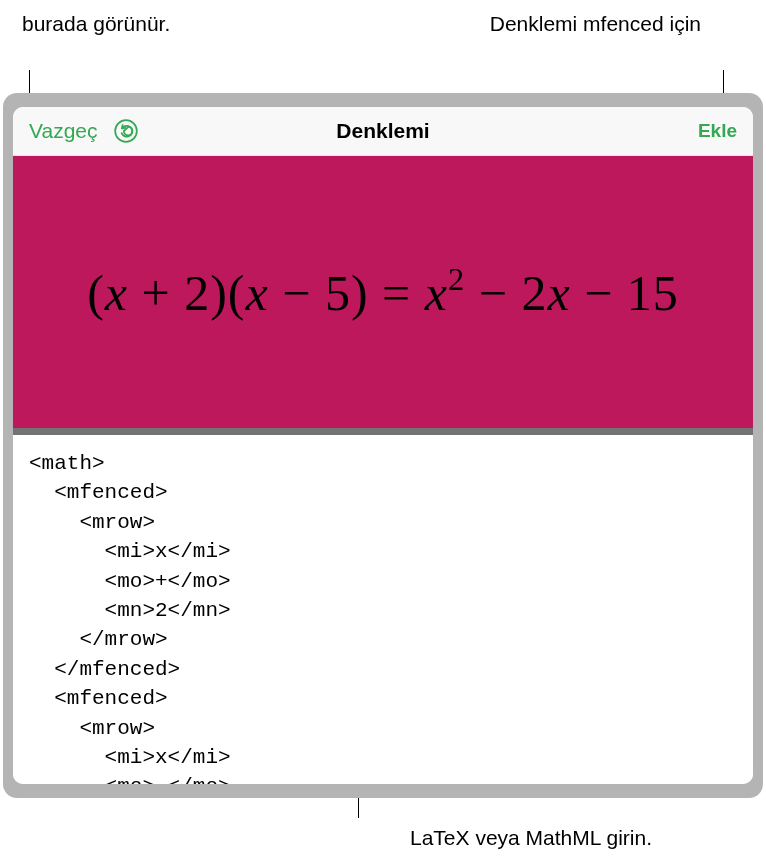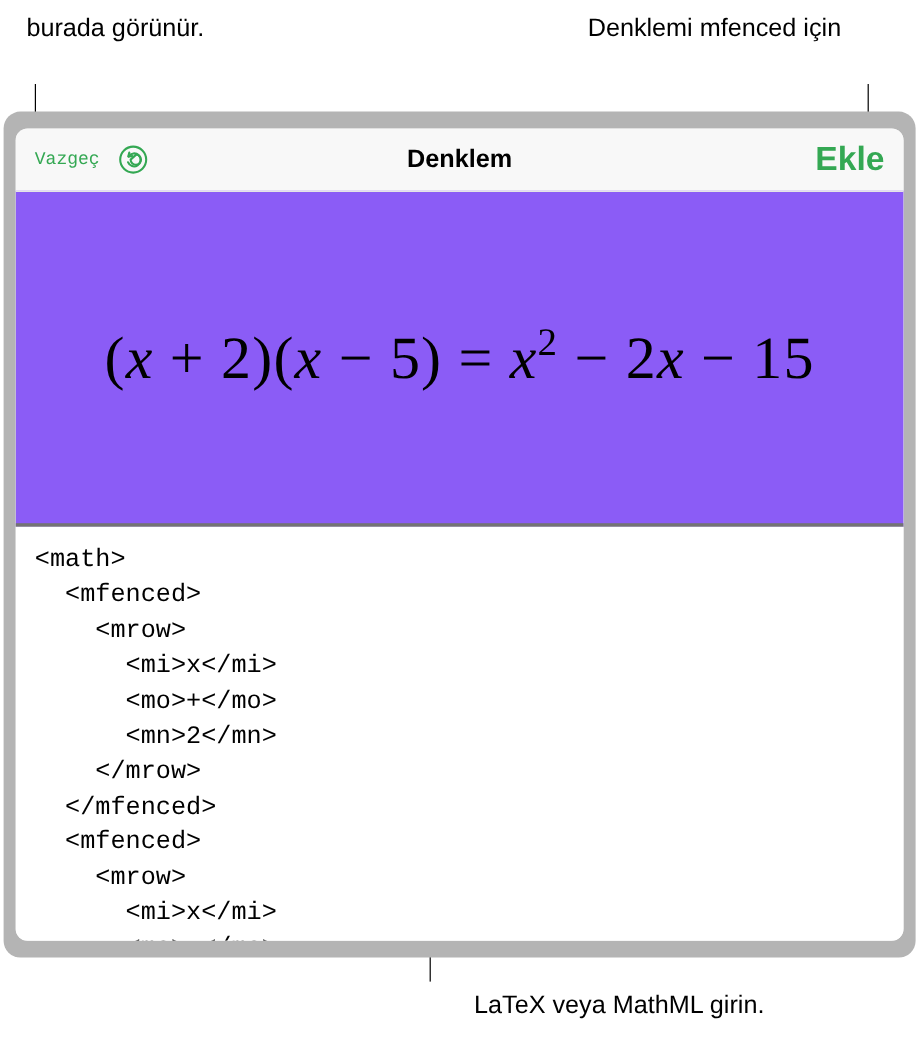--- a/index.html
+++ b/index.html
@@ -32,21 +32,21 @@
     }
     .callout-line {
       position: absolute;
       background: #000;
     }
     .callout-line-vertical {
       width: 1px;
     }
     .callout-bottom {
       bottom: 14px;
-      left: 395px;
+      left: 410px;
       text-align: left;
     }
     .device-frame {
       position: absolute;
       top: 93px;
       left: 3px;
       right: 3px;
       bottom: 67px;
       background: #b4b4b4;
       border-radius: 14px;
@@ -68,25 +68,24 @@
       background: #f8f8f8;
     }
     .header-left {
       display: flex;
       align-items: center;
       gap: 14px;
       flex: 1;
     }
     .cancel-btn {
       color: #34a853;
-      font-size: 15px;
+      font-size: 21px;
       background: none;
       border: none;
       cursor: pointer;
-      font-family: Liberation Mono, monospace;
     }
     .undo-icon {
       width: 28px;
       height: 28px;
       display: flex;
       align-items: center;
       justify-content: center;
     }
     .undo-icon svg {
       width: 26px;
@@ -101,35 +100,35 @@
       color: #000;
       flex: 0;
       text-align: center;
     }
     .header-right {
       flex: 1;
       text-align: right;
     }
     .insert-btn {
       color: #34a853;
-      font-size: 28px;
+      font-size: 19px;
       font-weight: 600;
       background: none;
       border: none;
       cursor: pointer;
     }
     .preview-area {
-      background: #8b5cf6;
+      background: #be185d;
       display: flex;
       align-items: center;
       justify-content: center;
       padding: 40px 12px;
       height: 280px;
       border-top: 1px solid #e5e5e5;
-      border-bottom: 3px solid #737373;
+      border-bottom: 7px solid #737373;
     }
     .equation {
       font-family: "Times New Roman", "STIX", serif;
       font-size: 50px;
       white-space: nowrap;
       color: #000;
       letter-spacing: 1px;
     }
     .equation .var {
       font-style: italic;
@@ -179,21 +178,21 @@
         <button class="cancel-btn">Vazgeç</button>
         <span class="undo-icon">
           <svg viewBox="0 0 24 24">
             <circle cx="12" cy="12" r="10"></circle>
             <path d="M14.5 8 L10 12 L14.5 8 M10 12 a4 4 0 1 0 4 -4" stroke-linecap="round" stroke-linejoin="round" fill="none"></path>
             <path d="M8.5 9.5 A5 5 0 1 1 8 14" stroke-linecap="round"></path>
             <polyline points="9,6.5 8.2,9.7 11.3,9.2" stroke-linecap="round" stroke-linejoin="round"></polyline>
           </svg>
         </span>
       </div>
-      <div class="header-title">Denklem</div>
+      <div class="header-title">Denklemi</div>
       <div class="header-right">
         <button class="insert-btn">Ekle</button>
       </div>
     </div>
 
     <div class="preview-area">
       <div class="equation">(<span class="var">x</span> + 2)(<span class="var">x</span> − 5) = <span class="var">x</span><sup>2</sup> − 2<span class="var">x</span> − 15</div>
     </div>
 
     <div class="code-area">&lt;math&gt;

